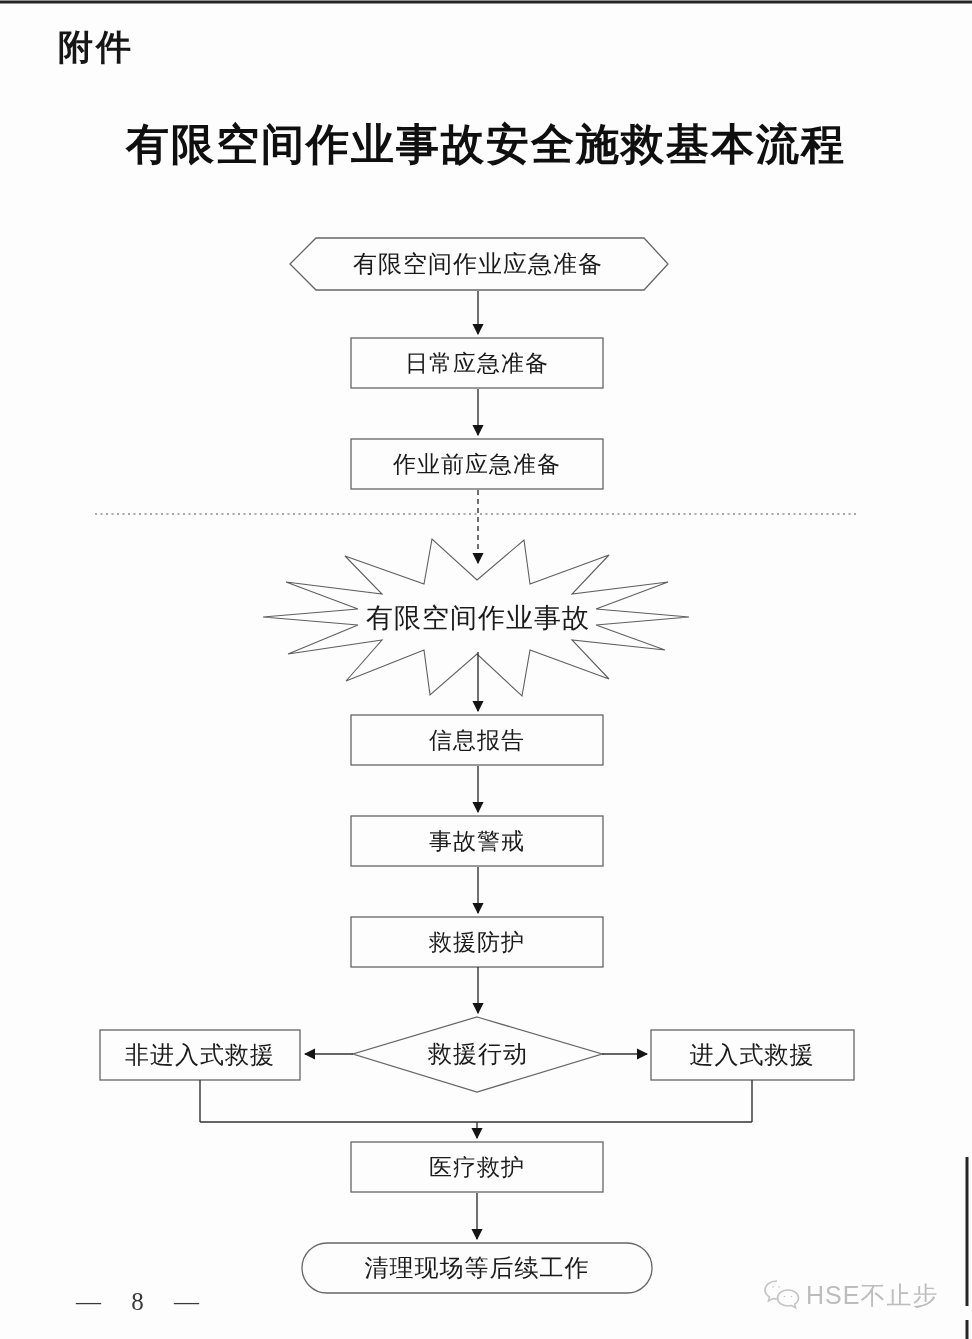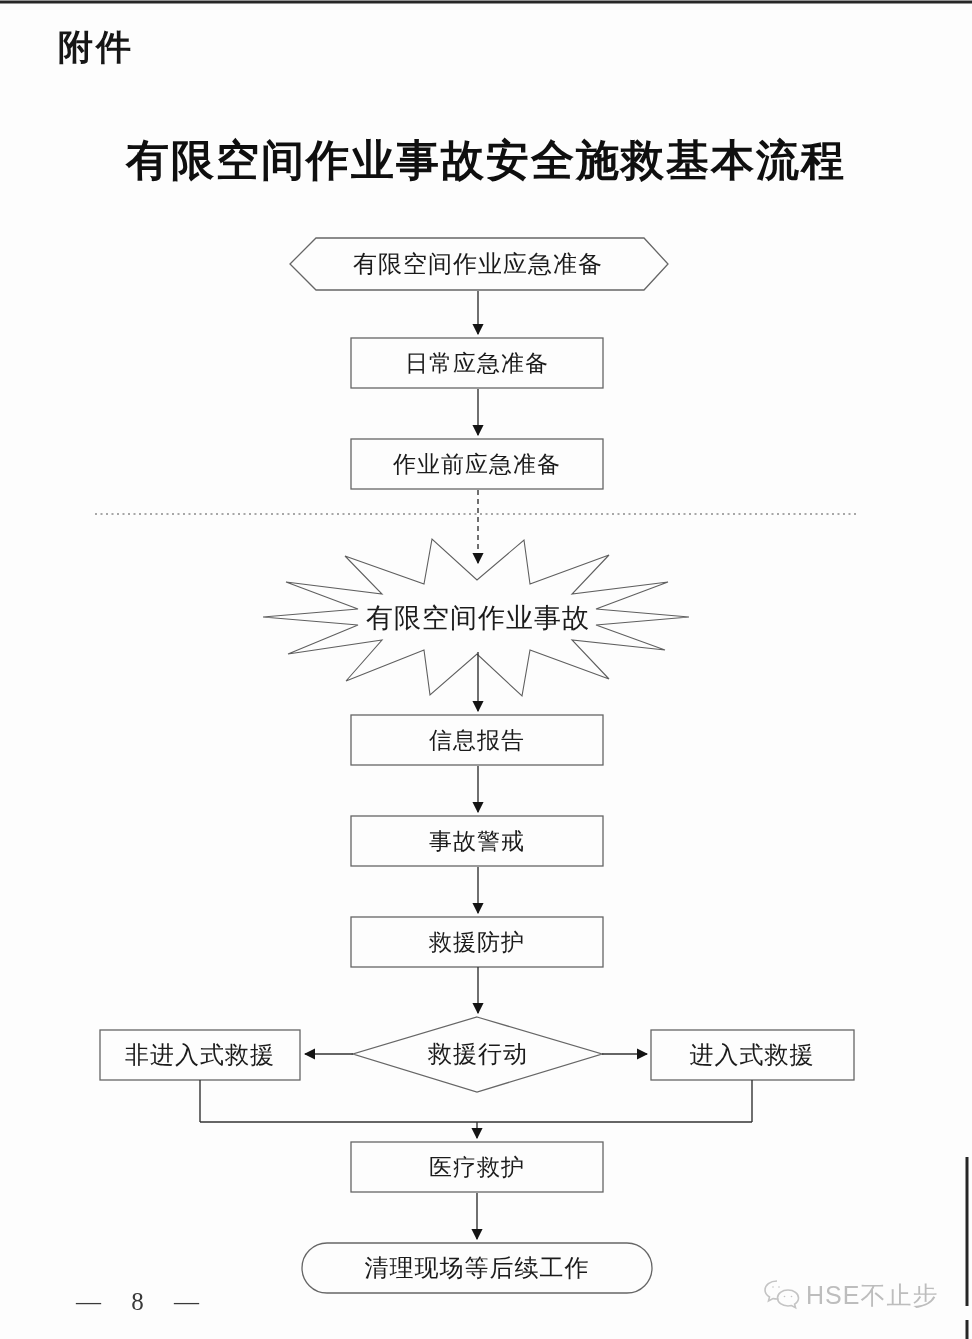--- a/index.html
+++ b/index.html
@@ -9,21 +9,21 @@
     background:#fdfdfd;
     overflow:hidden;
     font-family:"Liberation Sans","DejaVu Sans",sans-serif;
     color:#1b1b1b;
   }
   .attachment{
     position:absolute;left:58px;top:24px;
     font-size:35px;font-weight:bold;letter-spacing:3px;color:#161616;
   }
   .title{
-    position:absolute;left:0;top:132px;width:100%;
+    position:absolute;left:0;top:116px;width:100%;
     text-align:center;
     font-family:"Liberation Serif","DejaVu Serif",serif;
     font-weight:bold;font-size:43px;letter-spacing:2px;color:#0f0f0f;
   }
   svg.flow{position:absolute;left:0;top:0;}
   svg.flow text{
     font-family:"Liberation Sans","DejaVu Sans",sans-serif;
     fill:#1b1b1b;text-anchor:middle;
   }
   .node-label{font-size:23px;letter-spacing:1px;}

